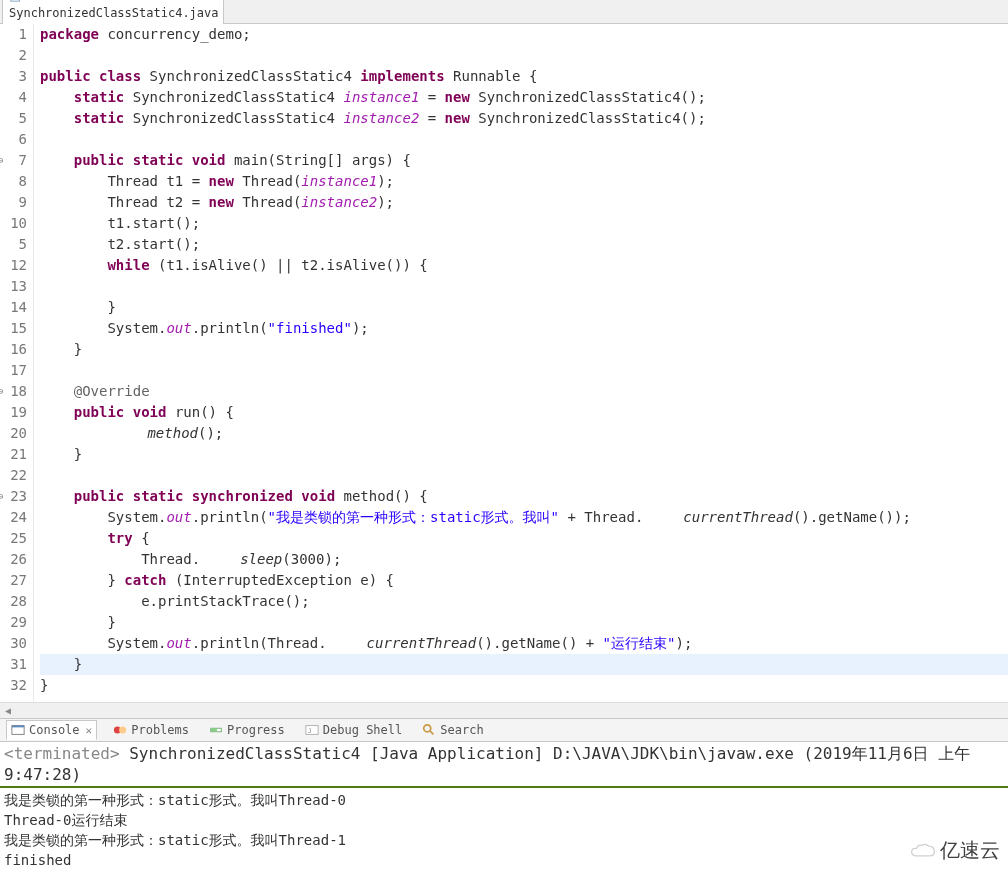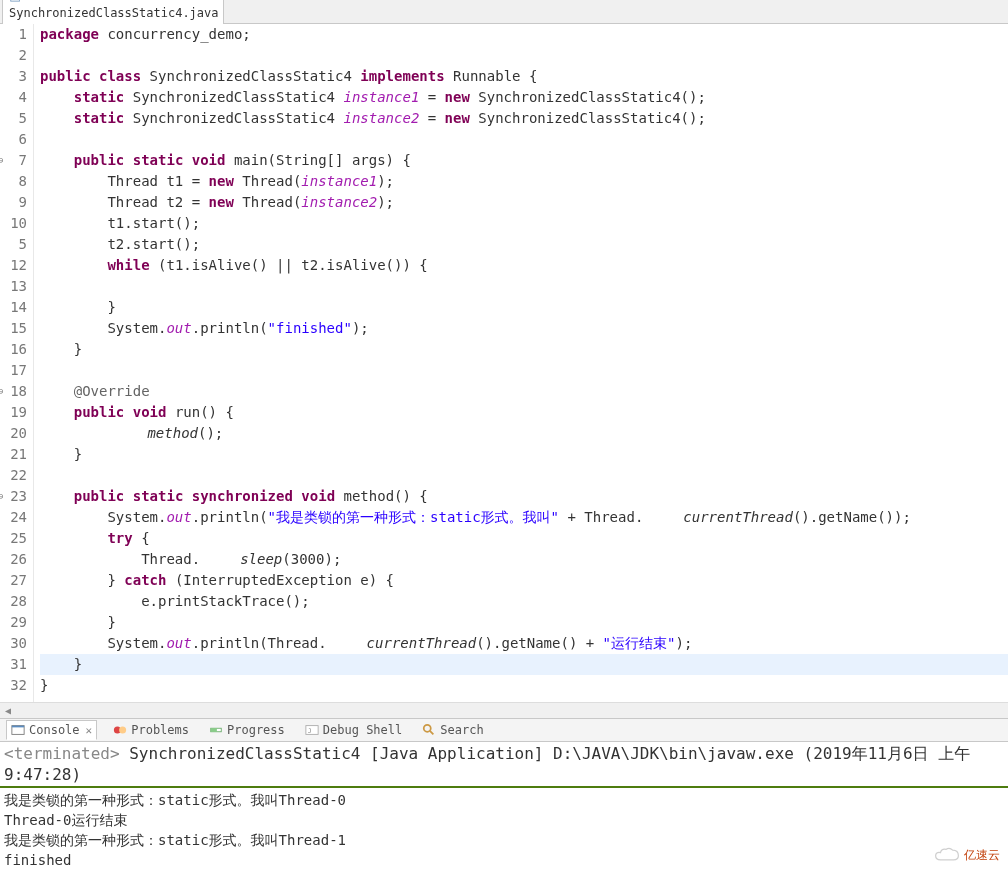--- a/index.html
+++ b/index.html
@@ -23,21 +23,21 @@
 .meth-it { font-style: italic; margin-left: 40px; }
 .scrollbar-h { height: 16px; background: #f0f0f0; border-top: 1px solid #ddd; display: flex; align-items: center; }
 .scrollbar-arrow { width: 16px; text-align: center; color: #888; font-size: 10px; }
 .tabs-bottom { display: flex; align-items: center; gap: 12px; height: 24px; border-top: 1px solid #c8c8c8; border-bottom: 1px solid #c8c8c8; background: #f4f4f4; padding: 0 6px; font-size: 12px; }
 .btab { display: flex; align-items: center; gap: 4px; color: #555; padding: 2px 4px; }
 .btab.active { background: #fff; border: 1px solid #c8c8c8; border-bottom-color: #fff; }
 .btab-icon { width: 14px; height: 14px; }
 .console-header { font-size: 16px; padding: 2px 4px; color: #333; border-bottom: 2px solid #4d7c0f; }
 .term { color: #888; }
 .console { font-family: Consolas, Monaco, monospace; font-size: 14px; line-height: 20px; padding: 2px 4px; background: #fff; }
-.watermark { position: absolute; right: 8px; bottom: 8px; color: #c2410c; font-size: 12px; display: flex; align-items: center; gap: 4px; pointer-events: none; }
+.watermark { position: absolute; right: 8px; bottom: 8px; color: #404040; font-size: 20px; display: flex; align-items: center; gap: 4px; pointer-events: none; }
 .watermark-icon { width: 26px; height: 18px; }
 </style>
 </head>
 <body>
 
 <div class="ide">
 
   <div class="tabbar">
     <div class="tab">
       <svg class="tab-icon" viewBox="0 0 16 16">

